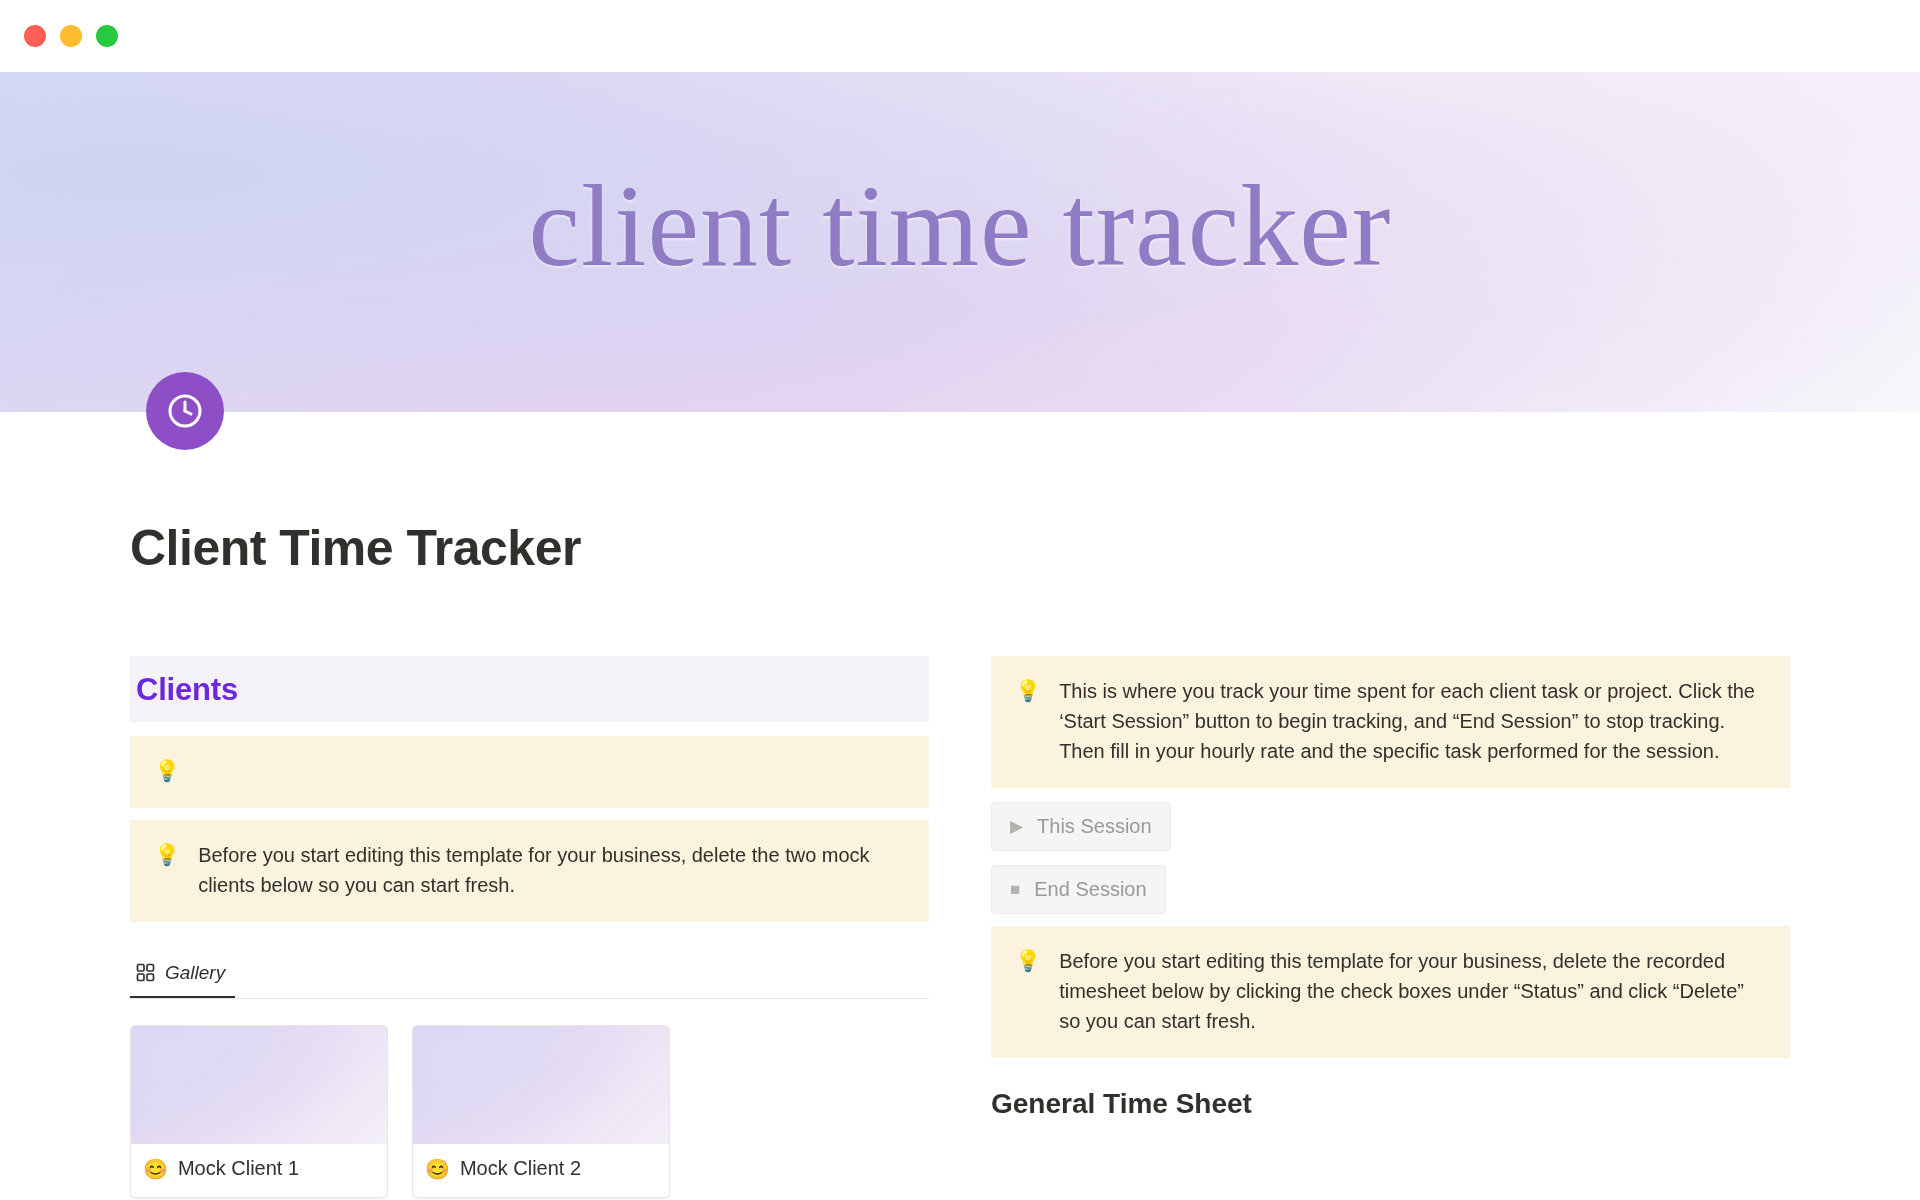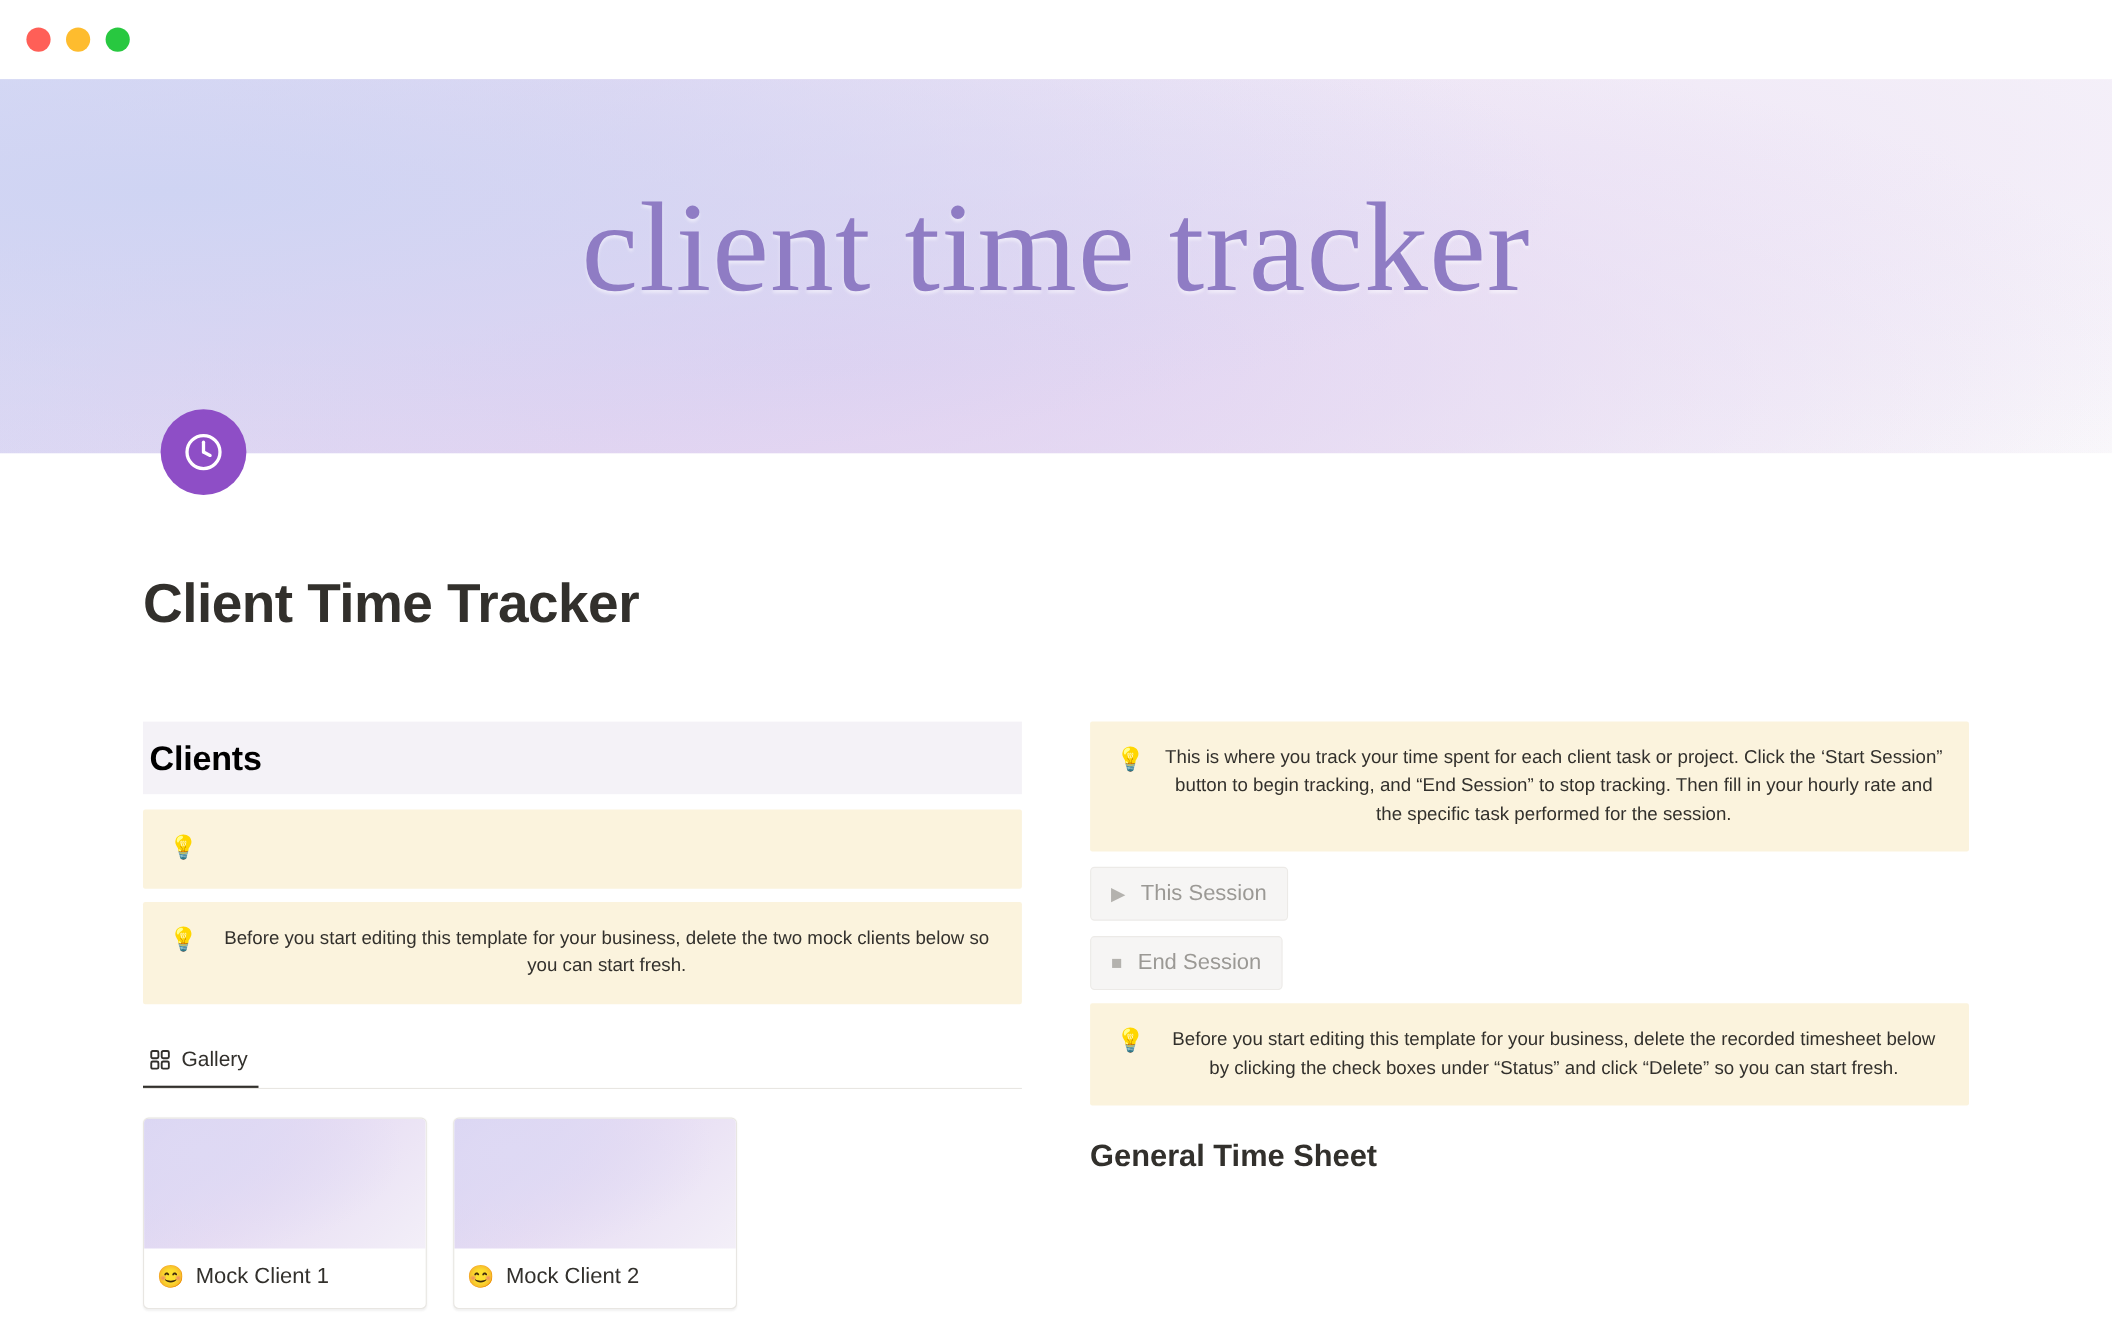--- a/index.html
+++ b/index.html
@@ -79,52 +79,52 @@
     display: flex;
     gap: 62px;
     margin-top: 78px;
   }
   .col { flex: 1 1 0; min-width: 0; }
 
   .section-heading {
     background: #f4f2f7;
     font-size: 31px;
     font-weight: bold;
-    color: #000000;
+    color: #6d28d9;
     padding: 16px 4px 14px 6px;
     letter-spacing: -0.2px;
   }
 
   .callout {
     background: #fbf3dd;
     padding: 20px 24px 22px 24px;
     display: flex;
     gap: 18px;
     margin-top: 12px;
     border-radius: 2px;
   }
   .callout.first { margin-top: 14px; }
   .callout .bulb { font-size: 21px; line-height: 1.45; flex: 0 0 auto; }
   .callout .ctext {
-    font-size: 17px;
+    font-size: 20px;
     line-height: 1.5;
     color: #32302c;
-    text-align: center;
   }
 
   
   .view-tab {
     margin-top: 34px;
     display: inline-flex;
     align-items: center;
     gap: 10px;
     padding: 6px 10px 12px 6px;
     border-bottom: 2px solid #32302c;
     font-size: 19px;
     color: #32302c;
+    font-style: italic;
   }
   .view-tab-wrap { border-bottom: 1px solid #e8e6e2; display: block; }
   .view-tab svg { display: block; }
 
   
   .gallery {
     display: flex;
     gap: 24px;
     margin-top: 26px;
   }

